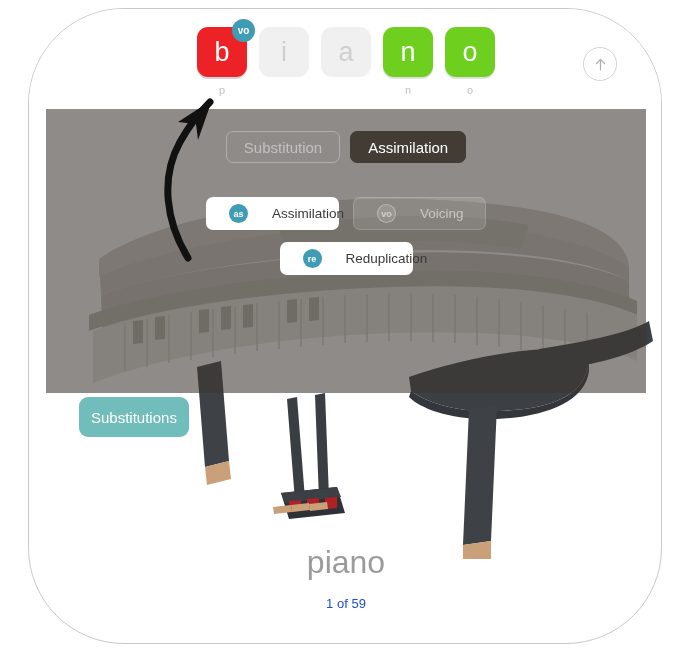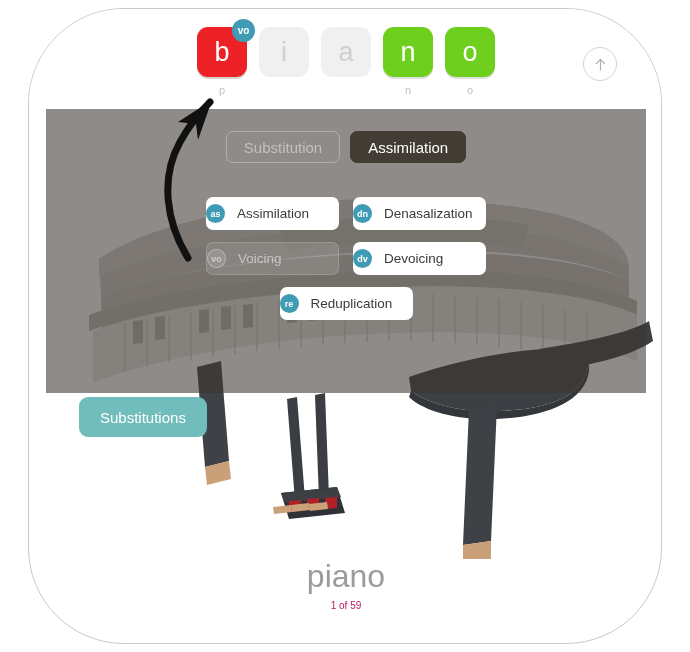--- a/index.html
+++ b/index.html
@@ -152,22 +152,22 @@
     justify-content: center;
     gap: 12px 14px;
     padding: 0 100px;
   }
   .opt {
     width: 133px; height: 33px;
     background: #ffffff;
     border-radius: 7px;
     display: flex;
     align-items: center;
-    padding-left: 0;
-    gap: 12px;
+    padding-left: 23px;
+    gap: 24px;
   }
   .opt.disabled {
     background: rgba(255,255,255,0.12);
     border: 1px solid rgba(255,255,255,0.16);
   }
   .opt-badge {
     width: 19px; height: 19px;
     min-width: 19px;
     border-radius: 50%;
     background: #3f9cb4;
@@ -193,21 +193,21 @@
   
   .bottom-tabs {
     position: absolute;
     left: 50px; top: 388px;
     display: flex;
     align-items: center;
     z-index: 5;
   }
   .btab {
     height: 40px;
-    padding: 0 21px;
+    padding: 0 12px;
     display: flex;
     align-items: center;
     justify-content: center;
     font-size: 15px;
     color: rgba(255,255,255,0.80);
     white-space: nowrap;
   }
   .btab.active {
     background: #71bdbc;
     color: #ffffff;
@@ -221,23 +221,23 @@
     width: 634px;
     text-align: center;
     z-index: 6;
   }
   .caption .word {
     font-size: 32px;
     color: #9b9b9b;
     line-height: 1.15;
   }
   .caption .count {
-    font-size: 10px;
-    color: #be185d;
-    margin-top: 5px;
+    font-size: 13px;
+    color: #1d4ed8;
+    margin-top: 15px;
   }
 
   
   .arrow-layer {
     position: absolute;
     left: 0; top: 0;
     width: 690px; height: 652px;
     z-index: 20;
     pointer-events: none;
   }
@@ -383,31 +383,23 @@
         <div class="seg active">
           <span>Assimilation</span>
         </div>
       </div>
 
       <div class="opt-grid">
         <div class="opt">
           <span class="opt-badge">as</span>
           <span class="opt-label">Assimilation</span>
         </div>
-        <div class="opt">
-          <span class="opt-badge">dn</span>
-          <span class="opt-label">Denasalization</span>
-        </div>
         <div class="opt disabled">
           <span class="opt-badge">vo</span>
           <span class="opt-label">Voicing</span>
-        </div>
-        <div class="opt">
-          <span class="opt-badge">dv</span>
-          <span class="opt-label">Devoicing</span>
         </div>
         <div class="opt">
           <span class="opt-badge">re</span>
           <span class="opt-label">Reduplication</span>
         </div>
       </div>
     </div>
 
     <div class="bottom-tabs">
       <div class="btab active">

